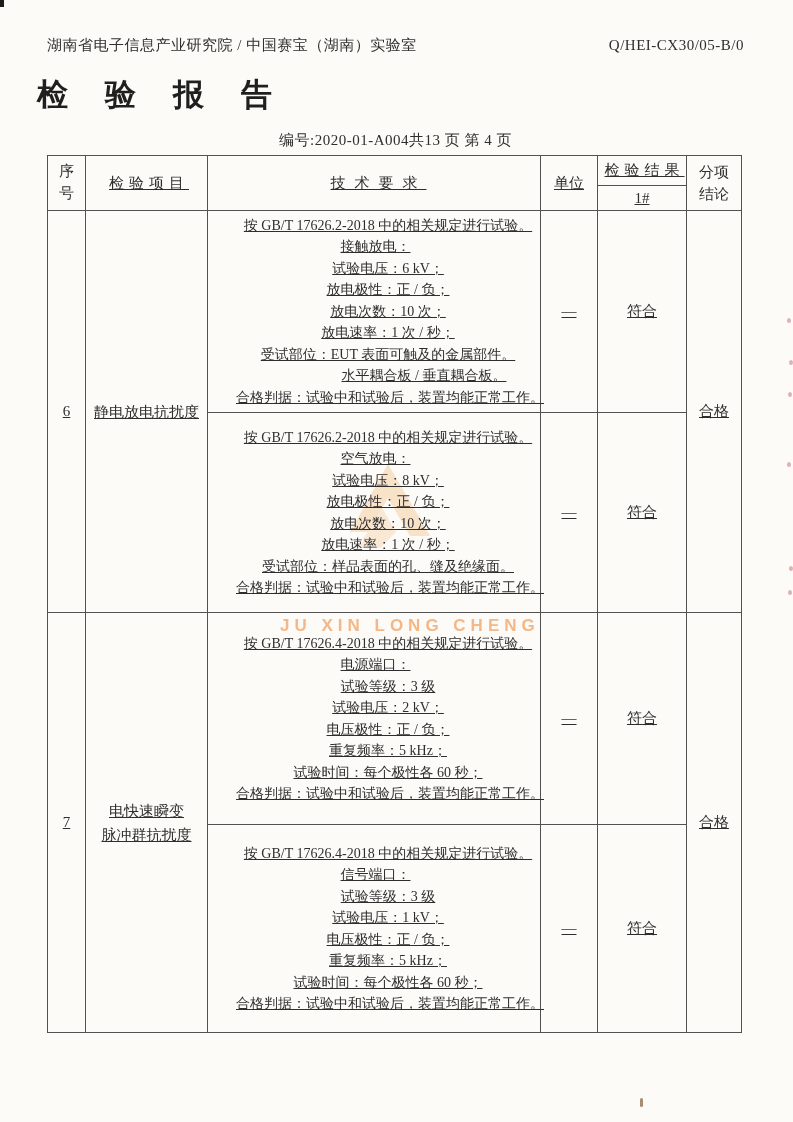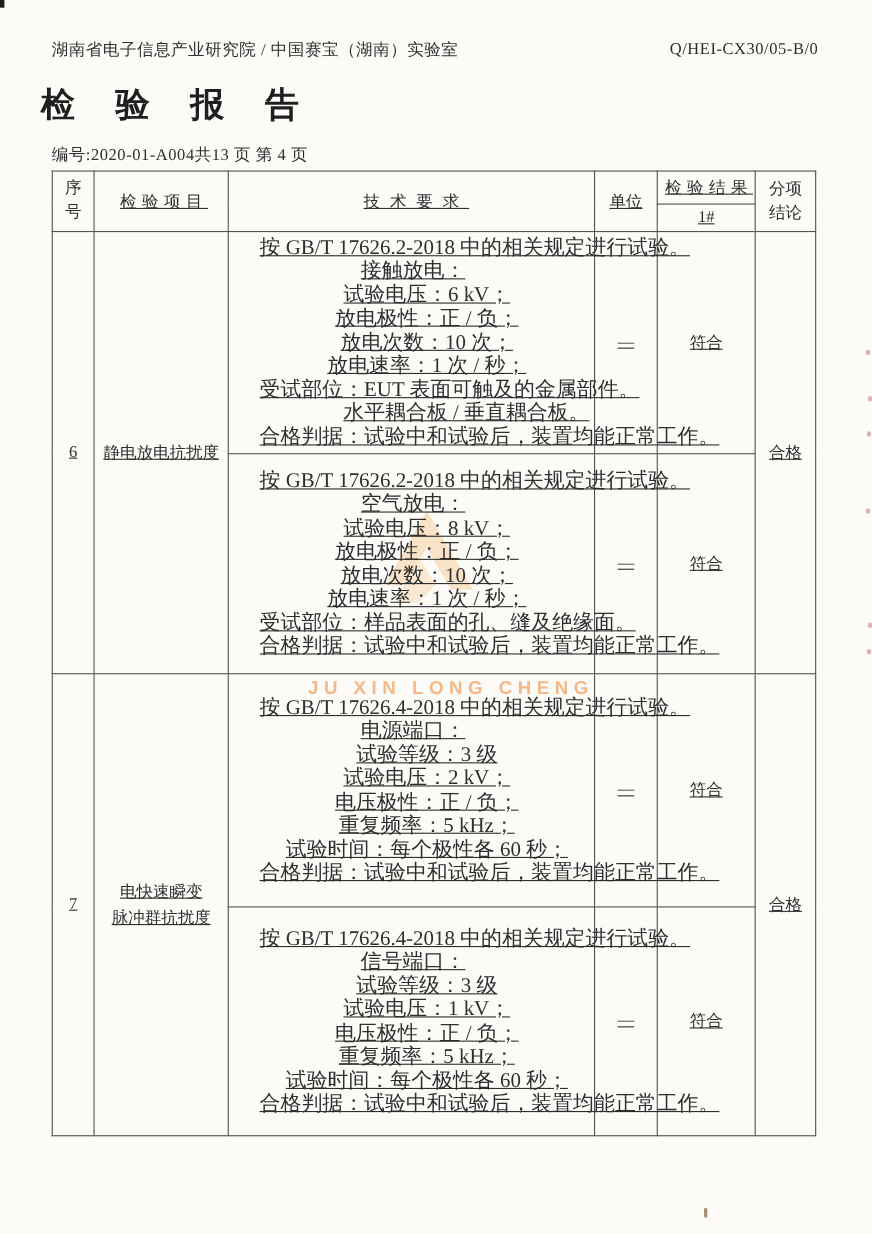--- a/index.html
+++ b/index.html
@@ -15,21 +15,21 @@
     display:flex;justify-content:space-between;align-items:center;
     font-size:15px;letter-spacing:.5px;
   }
   .doc-title{
     position:absolute;top:74px;left:0;right:0;text-align:left;
     font-size:31px;font-weight:bold;letter-spacing:37px;text-indent:37px;
     color:#1f1f1f;
   }
   .doc-meta{
     position:absolute;top:131px;left:47px;right:49px;
-    display:flex;justify-content:flex-start;align-items:baseline;
+    display:flex;justify-content:center;align-items:baseline;
     font-size:15px;letter-spacing:.5px;
   }
   table.report{
     position:absolute;left:47px;top:155px;width:694px;z-index:1;
     border-collapse:collapse;table-layout:fixed;background:transparent;text-decoration:underline;
   }
   table.report th,table.report td{
     border:1px solid #515151;padding:0;font-weight:normal;
     font-size:15px;text-align:center;vertical-align:middle;background:transparent;
   }
@@ -37,21 +37,21 @@
   tr.hrow2{height:25px;}
   tr.r6a{height:202px;}
   tr.r6b{height:200px;}
   tr.r7a{height:212px;}
   tr.r7b{height:208px;}
   .ls-wide{letter-spacing:9px;text-indent:9px;}
   .ls-med{letter-spacing:5px;text-indent:5px;}
   .vwrap{display:inline-block;width:1.2em;word-break:break-all;line-height:1.45;}
   .vwrap2{display:inline-block;width:2.2em;word-break:break-all;line-height:1.5;}
   td.tech{text-align:left;padding:8px 2px 8px 2px;}
-  .tech-line{font-size:19px;line-height:21.5px;white-space:nowrap;}
+  .tech-line{font-size:14px;line-height:21.5px;white-space:nowrap;}
   .tech-line.indent-0{padding-left:3px;}
   .tech-line.indent-1{padding-left:28px;}
   .tech-line.indent-2{padding-left:100px;}
   .item-line{font-size:15px;line-height:24px;}
   .watermark{position:absolute;left:0;top:0;width:793px;height:1122px;z-index:0;pointer-events:none;}
   .wm-logo{position:absolute;left:338px;top:460px;}
   .wm-cn{
     position:absolute;left:276px;top:562px;white-space:nowrap;
     font-size:63px;font-weight:bold;letter-spacing:2px;
     color:rgba(228,202,170,.72);

